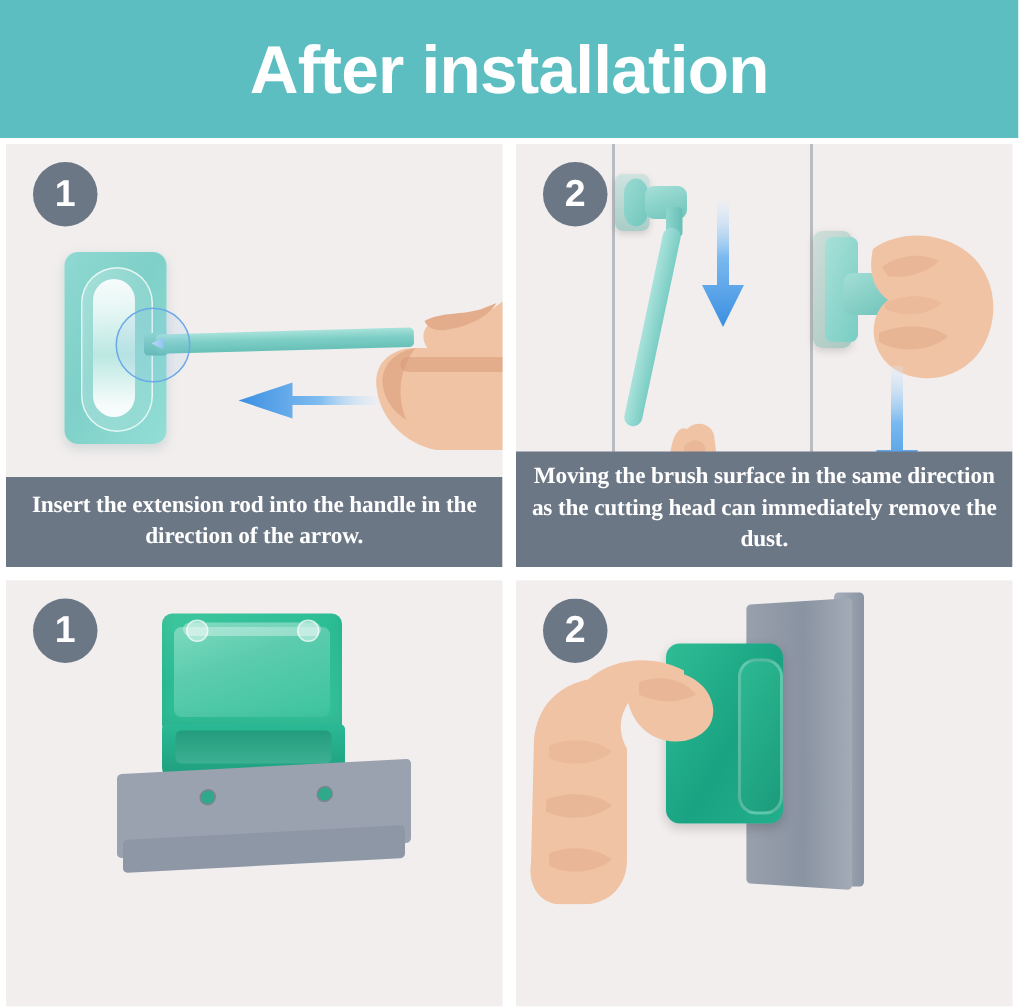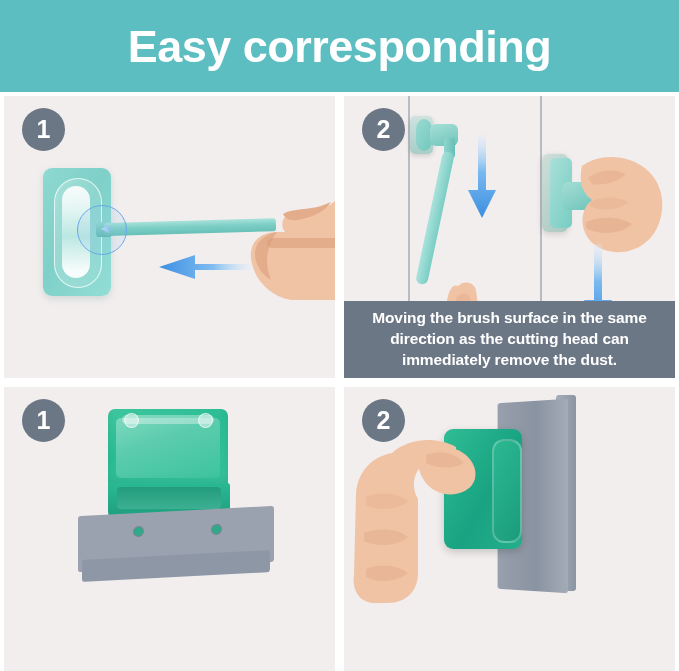--- a/index.html
+++ b/index.html
@@ -93,20 +93,21 @@
     background: #6c7786;
     color: #ffffff;
     font-size: 15.5px;
     font-weight: bold;
     line-height: 1.35;
     text-align: center;
     padding: 9px 6px 9px 6px;
     box-sizing: border-box;
     z-index: 30;
     letter-spacing: -0.1px;
+    font-family: Liberation Serif, serif;
   }
   .caption.three-line { padding: 7px 4px 7px 4px; }
 
   
   .p1-pad {
     position: absolute;
     left: 39px;
     top: 72px;
     width: 68px;
     height: 128px;
@@ -440,21 +441,21 @@
   .skin-a { fill: #f0c3a4; }
   .skin-b { fill: #e3ad8c; }
   .skin-c { fill: #d89b79; }
 </style>
 </head>
 <body>
 
 <div class="infographic">
 
   <div class="header">
-    <div class="header-title">Easy corresponding</div>
+    <div class="header-title">After installation</div>
   </div>
 
   <div class="grid">
 
     <div class="panel p1">
       <div class="stage">
 
         <div class="p1-pad">
           <div class="p1-pad-inner"></div>
           <div class="p1-pad-gloss"></div>
@@ -488,20 +489,21 @@
 
         <svg class="p1-hand" viewBox="0 0 112 108">
           <path class="skin-a" d="M112 0 L112 108 L52 108 C30 104 14 86 12 66 C10 50 22 40 38 40 L46 40 C40 32 44 22 56 20 C66 18 76 22 86 16 C96 10 100 4 112 0 Z"></path>
           <path class="skin-b" d="M38 40 C26 42 16 50 16 62 C16 72 22 82 32 88 C26 74 26 56 38 40 Z"></path>
           <path class="skin-c" d="M34 46 L96 46 C100 46 102 48 102 51 C102 54 100 56 96 56 L34 56 C30 56 28 54 28 51 C28 48 30 46 34 46 Z" opacity="0.55"></path>
           <path class="skin-b" d="M44 22 C54 16 70 18 82 14 L92 10 C86 20 72 26 58 28 C50 29 46 26 44 22 Z"></path>
         </svg>
 
       </div>
       <div class="badge">1</div>
+      <div class="caption">Insert the extension rod into the handle in the direction of the arrow.</div>
     </div>
 
     <div class="panel p2">
       <div class="stage">
 
         <div class="glass-line p2-glassA"></div>
         <div class="glass-line p2-glassB"></div>
 
         <div class="p2-suction"></div>
         <div class="p2-headL"></div>

